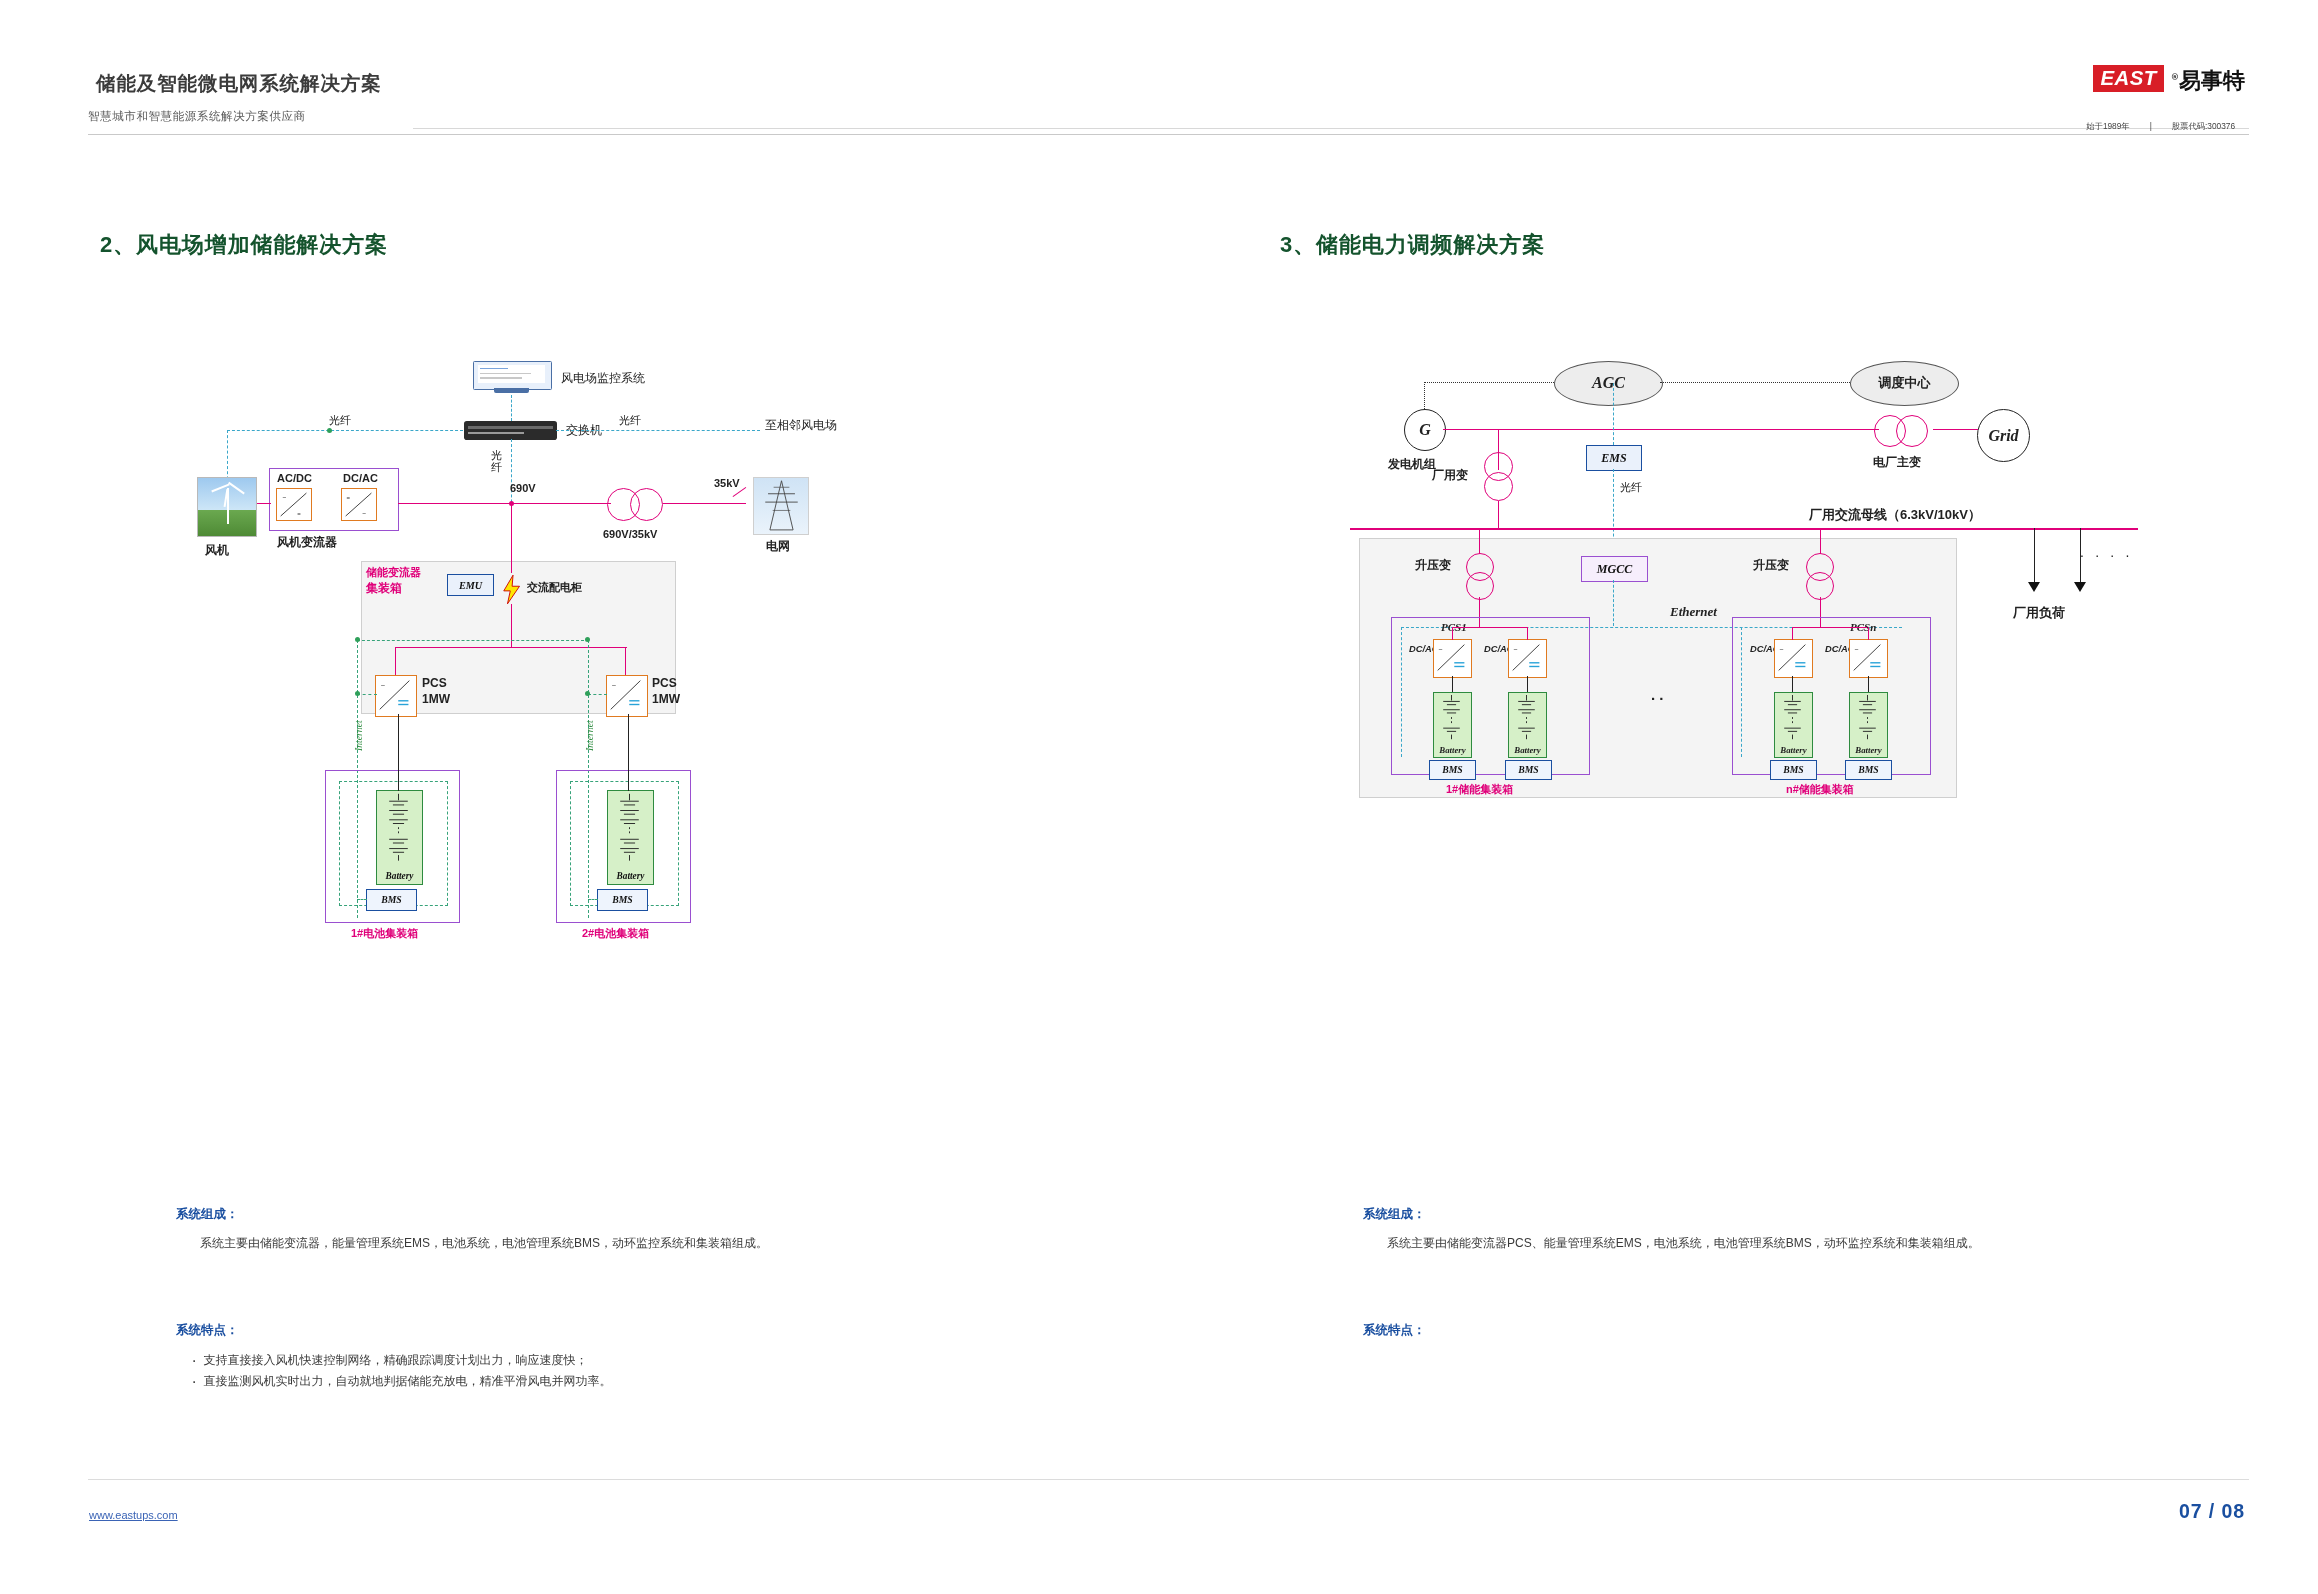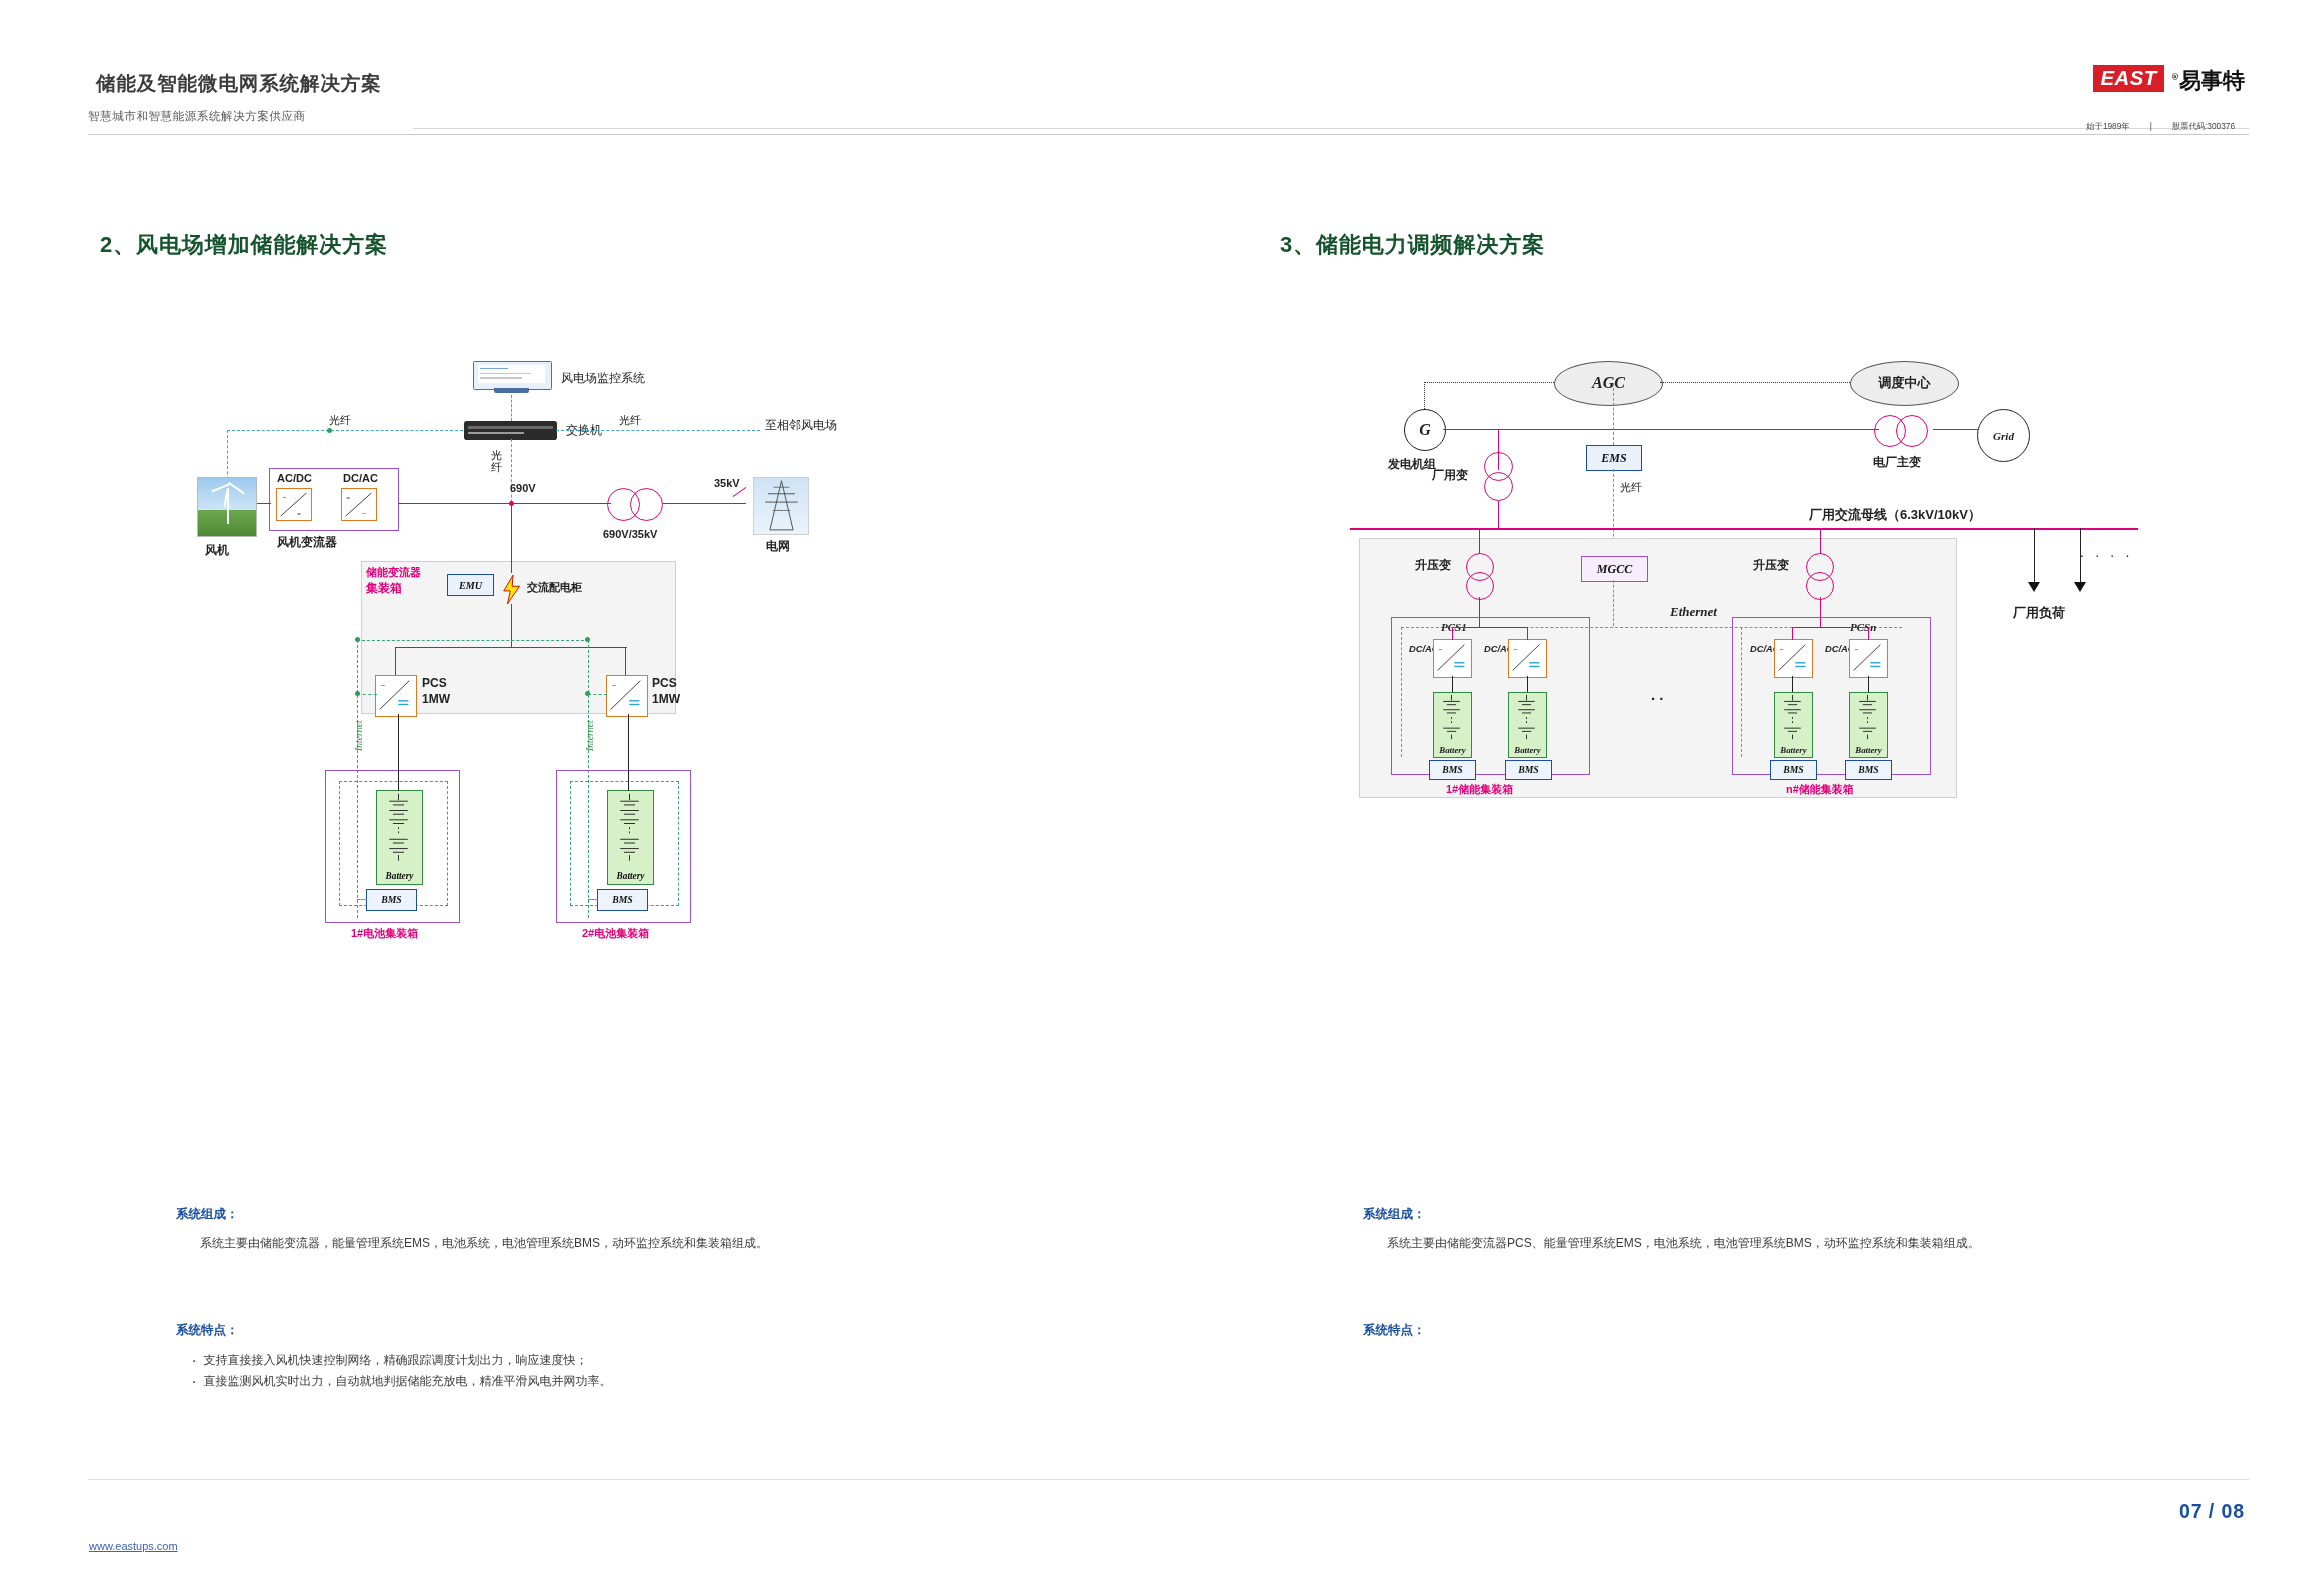--- a/index.html
+++ b/index.html
@@ -26,21 +26,21 @@
 
   
   .blk-head{position:absolute;font-size:12.5px;font-weight:bold;color:#1a4fa0;}
   .blk-body{position:absolute;font-size:12px;color:#3a3a3a;line-height:1.65;}
   .bullets{position:absolute;font-size:12px;color:#3a3a3a;line-height:1.75;}
   .bullets div{position:relative;padding-left:18.5px;}
   .bullets div:before{content:"·";position:absolute;left:6.5px;top:-2.8px;font-size:16px;color:#3a3a3a;}
 
   
   .foot-rule{position:absolute;left:88px;top:1479px;width:2161px;height:0.5px;background:#dcdcdc;}
-  .foot-url{position:absolute;left:89px;top:1509px;font-size:11px;color:#3a63b5;text-decoration:underline;margin-top:31px;}
+  .foot-url{position:absolute;left:89px;top:1509px;font-size:11px;color:#3a63b5;text-decoration:underline;}
   .foot-page{position:absolute;right:88px;top:1500px;font-size:19.5px;color:#1a4fa0;font-weight:bold;letter-spacing:0.9px;}
 
   
   .dg{position:absolute;}
   .lbl{position:absolute;font-size:10.2px;color:#222;white-space:nowrap;}
   .lbl-b{font-weight:bold;}
   .lbl-red{color:#e0007a;}
   .lbl-it{font-style:italic;font-family:"Liberation Serif",serif;}
   .box{position:absolute;box-sizing:border-box;}
   .solidbox{border:0.9px solid #333;background:#fff;}
@@ -305,21 +305,21 @@
 
     <div class="ellipse" style="left:505px;top:17.6px;width:107px;height:43px;font-size:13px;font-style:normal;font-family:'Liberation Sans',sans-serif;">调度中心</div>
     <div class="dotline" style="left:315px;top:39px;width:190px;"></div>
 
     <div class="dotline-v" style="left:79px;top:39px;height:29px;"></div>
     <div class="dotline" style="left:79px;top:39px;width:130px;"></div>
 
     <div class="circ" style="left:59px;top:66px;width:40px;height:40px;font-size:16px;">G</div>
     <div class="lbl lbl-b" style="left:43px;top:113px;font-size:12px;">发电机组</div>
 
-    <div class="circ" style="left:632px;top:66px;width:51px;height:51px;font-size:11px;">Grid</div>
+    <div class="circ" style="left:632px;top:66px;width:51px;height:51px;font-size:16px;">Grid</div>
 
     <div class="line-h" style="left:98px;top:86px;width:436px;"></div>
     <div class="line-h" style="left:588px;top:86px;width:45px;"></div>
     <div class="xfmr" style="left:529px;top:70px;width:65px;height:35px;">
       <i style="left:0;top:1.9px;width:32px;height:32px;"></i>
       <i style="left:22px;top:1.9px;width:32px;height:32px;"></i>
     </div>
     <div class="lbl lbl-b" style="left:528px;top:111px;font-size:12px;">电厂主变</div>
 
     <div class="emu" style="left:241px;top:102px;width:54px;height:24px;font-size:12px;">EMS</div>

